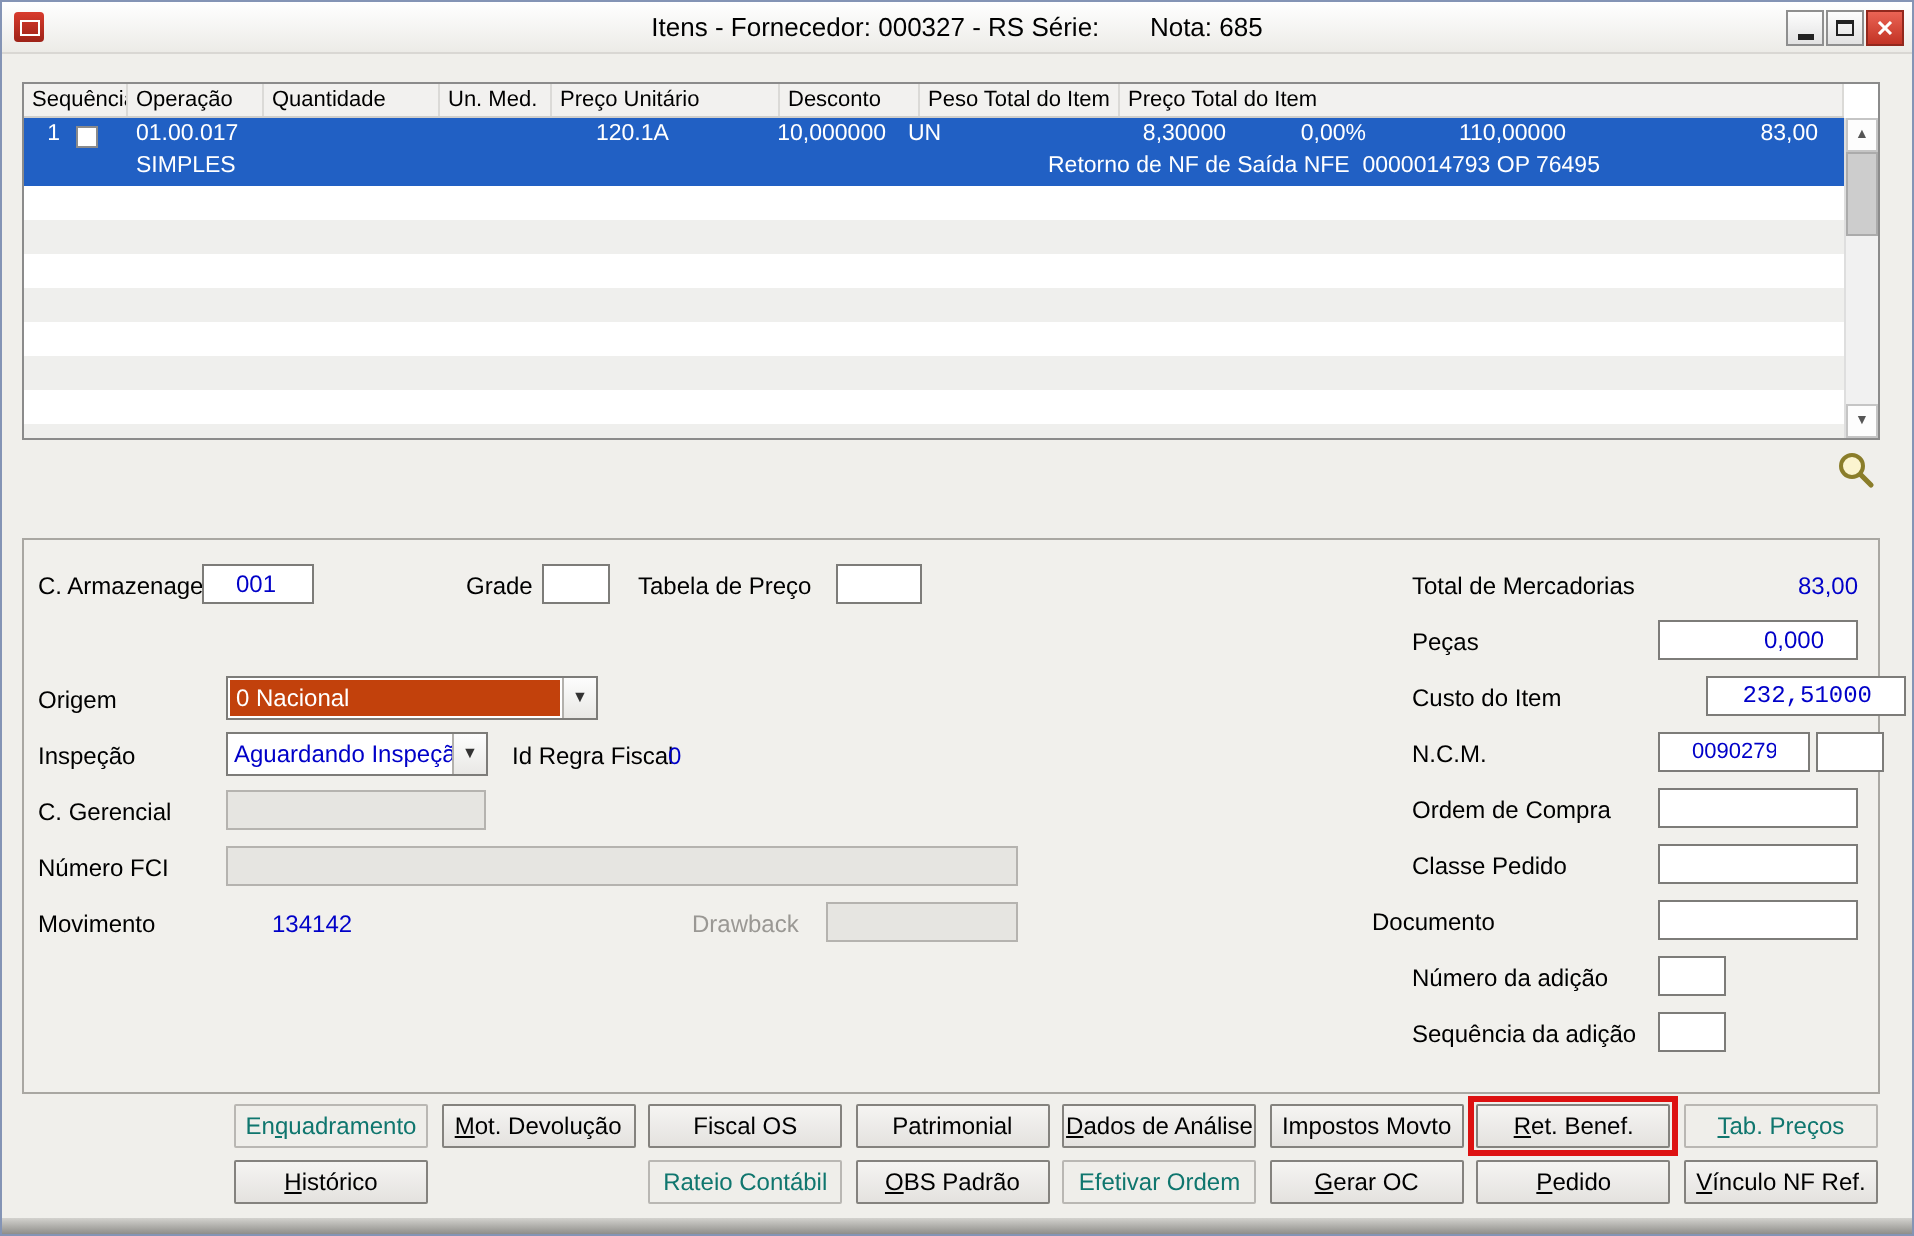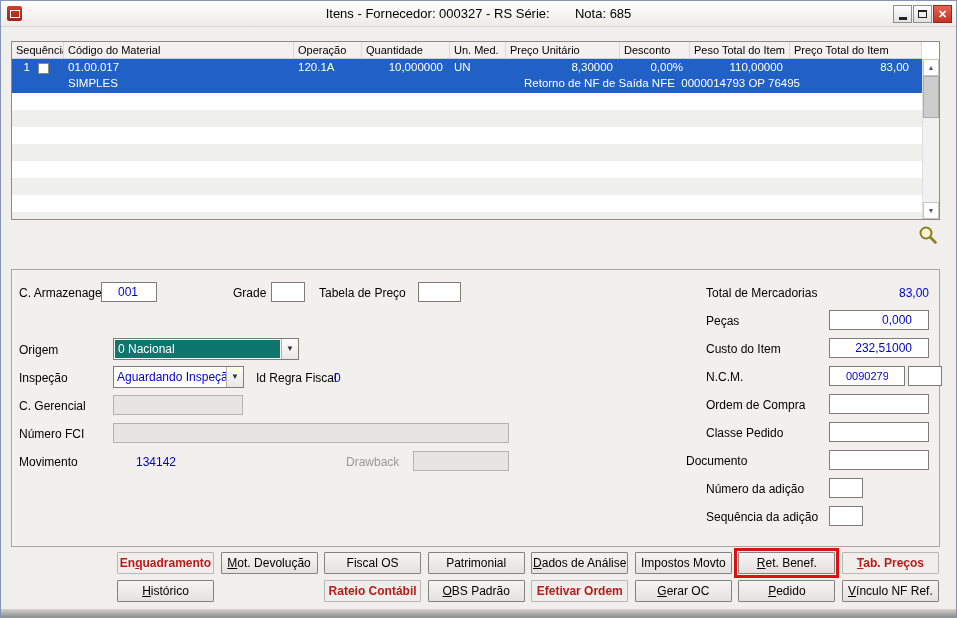--- a/index.html
+++ b/index.html
@@ -65,31 +65,31 @@
     background:#f1f0ec; border:1px solid #a9a7a2; }
   .lbl { position:absolute; white-space:nowrap; }
   .lbl.gray { color:#9a9894; }
   .val-blue { position:absolute; color:#0000c8; white-space:nowrap; }
   .tbox { position:absolute; height:20px; border:1px solid #7d7c79; background:#fff;
     font-family:"Liberation Sans", sans-serif; font-size:12px; color:#0000c8; padding:0 16px; }
   .tbox.num { text-align:right; }
   .tbox:disabled, .tbox.off { background:#e6e5e1; border-color:#b5b3af; }
   .combo { position:absolute; height:22px; border:1px solid #7d7c79; background:#fff; display:flex; }
   .combo .ctext { flex:1 1 auto; padding:3px 2px 0 3px; font-size:12px; white-space:nowrap; overflow:hidden; }
-  .combo.focused .ctext { background:#0f766e; color:#fff; margin:1px; padding-top:2px; }
+  .combo.focused .ctext { background:#c2410c; color:#fff; margin:1px; padding-top:2px; }
   .combo .ctext.blue { color:#0000c8; }
   .combo .carrow { flex:0 0 17px; border-left:1px solid #b3b1ad; background:linear-gradient(#fdfdfd,#e9e8e5);
     font-size:8px; color:#333; text-align:center; line-height:20px; }
   
   .btnrow { position:absolute; left:116px; width:822px; height:22px; display:flex; justify-content:space-between; }
   .btnrow.r1 { top:551px; } .btnrow.r2 { top:579px;align-items:center; }
   .btn-slot { position:relative; width:97px; height:22px; }
   .btn { width:100%; height:22px; font-family:"Liberation Sans", sans-serif; font-size:12px; color:#000;
     background:linear-gradient(#f5f4f2,#e4e2df); border:1px solid #84827e; border-radius:1px; }
-  .btn.disabled { color:#b91c1c; background:#efeeea; border-color:#b9b7b3;font-weight:bold; }
+  .btn.disabled { color:#0f766e; background:#efeeea; border-color:#b9b7b3; }
   .btn .ak { text-decoration:underline; }
   .btn-slot.hl::after { content:''; position:absolute; inset:-4px; border:3px solid #dd1111; }
   .bottom-edge { position:absolute; left:0; right:0; bottom:0; height:8px;
     background:linear-gradient(#d3d2ce,#8f8e8a); }
 </style>
 </head>
 <body>
 
 <div id="window">
 
@@ -103,21 +103,20 @@
       <span class="wbtn">
           <span class="glyph-max"></span>
         </span>
       <span class="wbtn close">✕</span>
     </span>
   </div>
 
   <div class="grid">
     <div class="grid-header">
         <div class="hcell" style="width: 52px;">Sequência</div>
-        <div class="hcell" style="width: 230px;">Código do Material</div>
         <div class="hcell" style="width: 68px;">Operação</div>
         <div class="hcell" style="width: 88px;">Quantidade</div>
         <div class="hcell" style="width: 56px;">Un. Med.</div>
         <div class="hcell" style="width: 114px;">Preço Unitário</div>
         <div class="hcell" style="width: 70px;">Desconto</div>
         <div class="hcell" style="width: 100px;">Peso Total do Item</div>
         <div class="hcell" style="width: 126px;">Preço Total do Item</div>
       </div>
 
     <div class="sel-row">
@@ -192,21 +191,21 @@
     <span class="lbl gray" style="left:334px;top:185px">Drawback</span>
     <input class="tbox off" disabled="" style="left: 401px; top: 181px; width: 96px;" value="">
 
     <span class="lbl" style="left:694px;top:16px">Total de Mercadorias</span>
     <span class="val-blue" style="left:817px;top:16px;width:100px;text-align:right">83,00</span>
 
     <span class="lbl" style="left:694px;top:44px">Peças</span>
     <input class="tbox num" style="left: 817px; top: 40px; width: 100px;" value="0,000">
 
     <span class="lbl" style="left:694px;top:72px">Custo do Item</span>
-    <input class="tbox num" style="left: 817px; top: 68px; width: 100px;" value="232,51000">
+    <input class="tbox num" style="left: 841px; top: 68px; width: 100px; font-family: Liberation Mono, monospace;" value="232,51000">
 
     <span class="lbl" style="left:694px;top:100px">N.C.M.</span>
     <input class="tbox num" style="left: 817px; top: 96px; width: 76px; font-size: 11px;" value="0090279099">
     <input class="tbox" style="left: 896px; top: 96px; width: 25px;" value="">
 
     <span class="lbl" style="left:694px;top:128px">Ordem de Compra</span>
     <input class="tbox" style="left: 817px; top: 124px; width: 100px;" value="">
 
     <span class="lbl" style="left:694px;top:156px">Classe Pedido</span>
     <input class="tbox" style="left: 817px; top: 152px; width: 100px;" value="">

